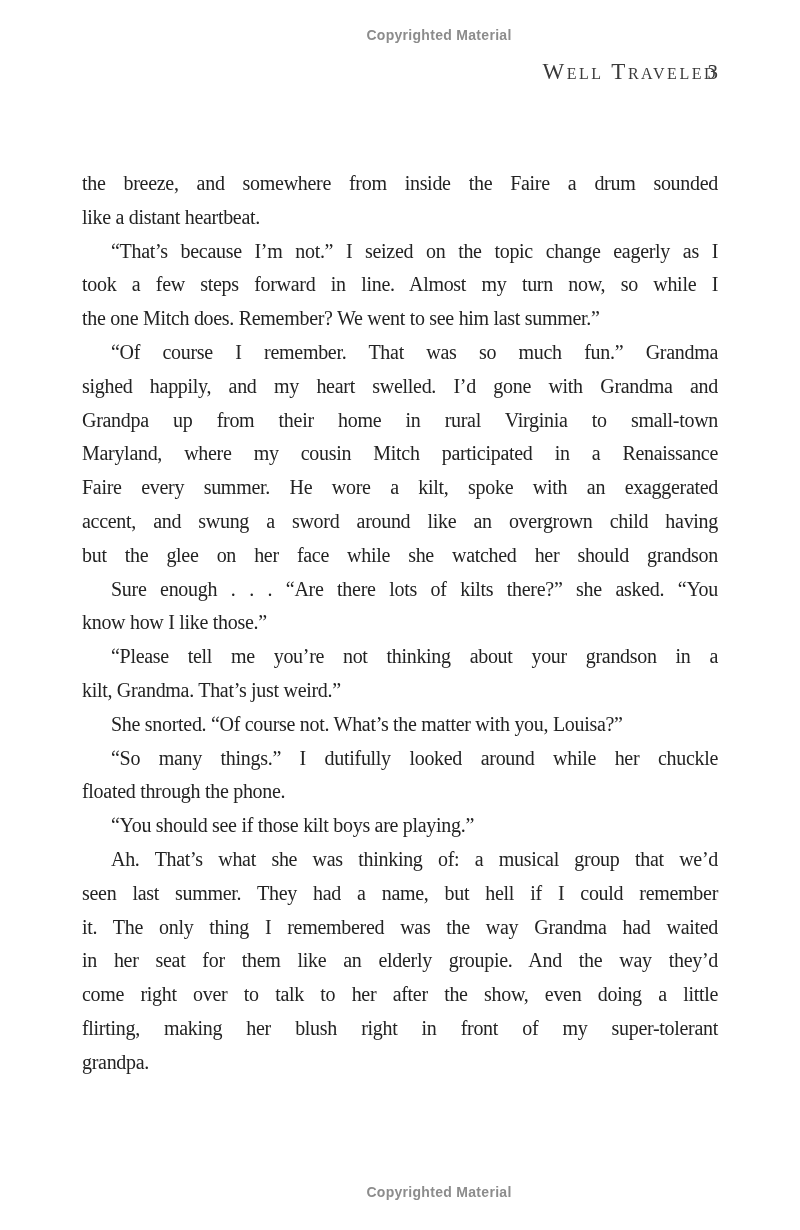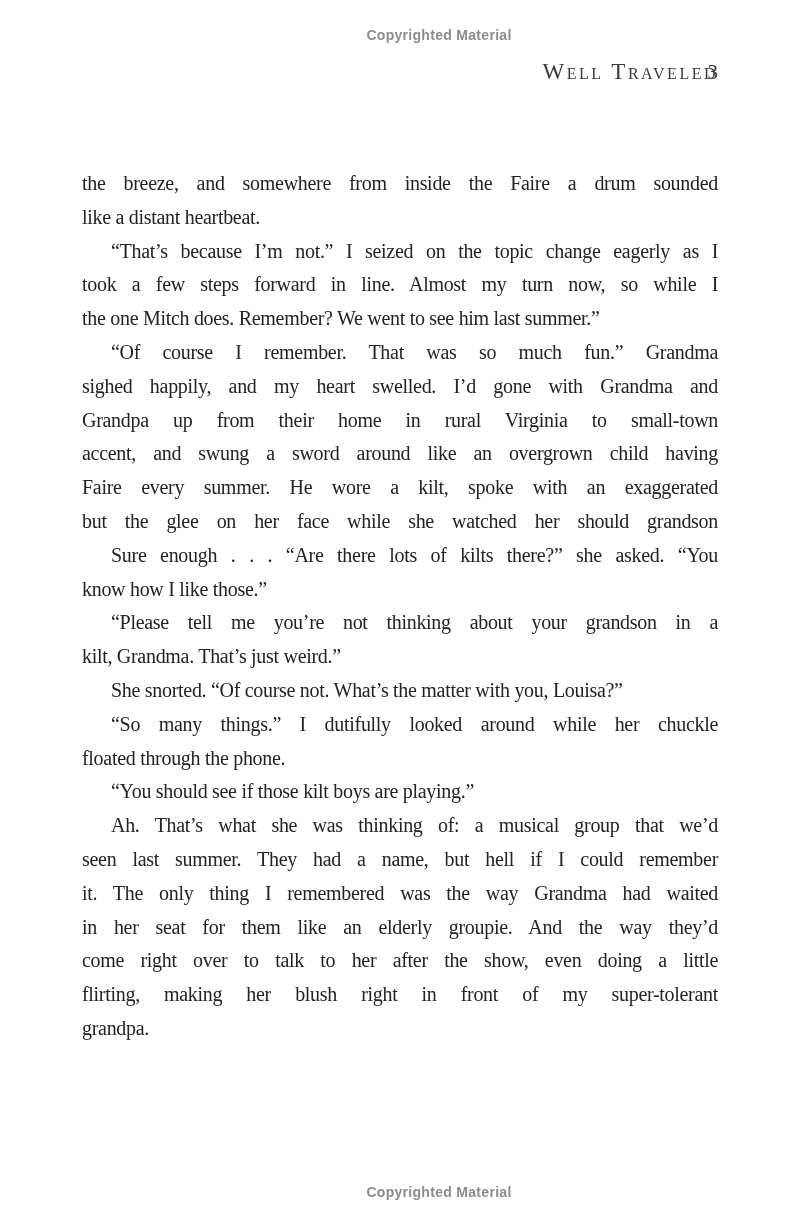--- a/index.html
+++ b/index.html
@@ -90,22 +90,23 @@
 
   <div class="body-text" id="body-text">
       <div class="line">the breeze, and somewhere from inside the Faire a drum sounded</div>
       <div class="line para-end">like a distant heartbeat.</div>
       <div class="line indent">“That’s because I’m not.” I seized on the topic change eagerly as I</div>
       <div class="line">took a few steps forward in line. Almost my turn now, so while I</div>
       <div class="line para-end">the one Mitch does. Remember? We went to see him last summer.”</div>
       <div class="line indent">“Of course I remember. That was so much fun.” Grandma</div>
       <div class="line">sighed happily, and my heart swelled. I’d gone with Grandma and</div>
       <div class="line">Grandpa up from their home in rural Virginia to small-town</div>
+      <div class="line">Maryland, where my cousin Mitch participated in a Renaissance</div>
+      <div class="line">Faire every summer. He wore a kilt, spoke with an exaggerated</div>
       <div class="line">accent, and swung a sword around like an overgrown child having</div>
-      <div class="line">Faire every summer. He wore a kilt, spoke with an exaggerated</div>
       <div class="line">but the glee on her face while she watched her should grandson</div>
       <div class="line indent">Sure enough . . . “Are there lots of kilts there?” she asked. “You</div>
       <div class="line para-end">know how I like those.”</div>
       <div class="line indent">“Please tell me you’re not thinking about your grandson in a</div>
       <div class="line para-end">kilt, Grandma. That’s just weird.”</div>
       <div class="line indent para-end">She snorted. “Of course not. What’s the matter with you, Louisa?”</div>
       <div class="line indent">“So many things.” I dutifully looked around while her chuckle</div>
       <div class="line para-end">floated through the phone.</div>
       <div class="line indent para-end">“You should see if those kilt boys are playing.”</div>
       <div class="line indent">Ah. That’s what she was thinking of: a musical group that we’d</div>

